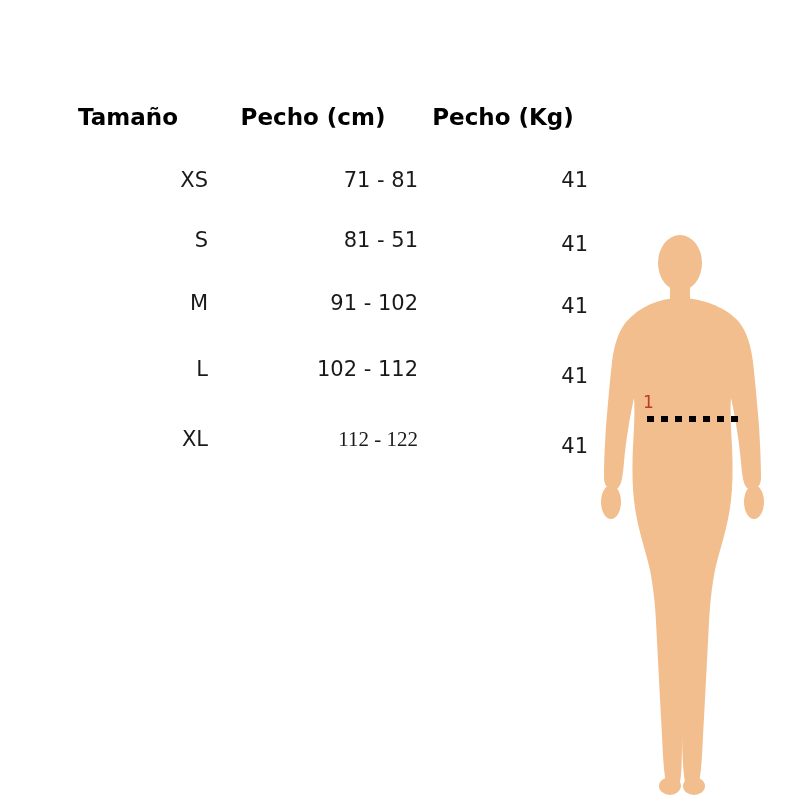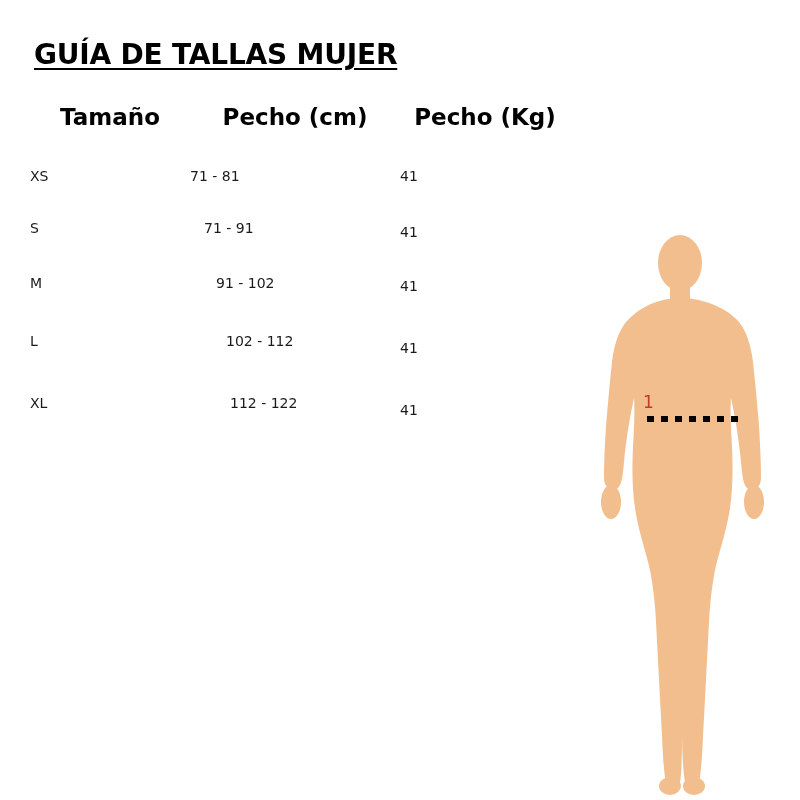--- a/index.html
+++ b/index.html
@@ -32,50 +32,50 @@
     letter-spacing: -0.2px;
     color: #000000;
     text-decoration: underline;
     text-underline-offset: 4px;
     white-space: nowrap;
   }
 
   
   .size-table {
     position: absolute;
-    left: 30px;
+    left: 48px;
     top: 100px;
     width: 540px;
     border-collapse: collapse;
   }
   .size-table th {
     font-size: 23px;
     font-weight: bold;
     color: #000000;
     padding: 4px 0 22px 0;
     text-align: center;
   }
   .size-table td {
-    font-size: 14px;
+    font-size: 21px;
     font-weight: normal;
     color: #1a1a1a;
-    text-align: left;
+    text-align: right;
     padding: 16px 0;
   }
   .col-size   { width: 160px; }
   .col-chest  { width: 210px; }
   .col-weight { width: 170px; }
 
   
   .size-table tbody tr td:nth-child(1) { position: relative; }
   .r0 td:nth-child(2) { padding-left: 0px; }
   .r1 td:nth-child(2) { padding-left: 14px; }
   .r2 td:nth-child(2) { padding-left: 26px; }
   .r3 td:nth-child(2) { padding-left: 36px; }
-  .r4 td:nth-child(2) { padding-left: 40px; }
+  .r4 td:nth-child(2) { padding-left: 40px; font-family: Liberation Serif, serif; }
   .r1 td:nth-child(3) { padding-top: 24px; }
   .r2 td:nth-child(3) { padding-top: 22px; }
   .r3 td:nth-child(3) { padding-top: 30px; }
   .r4 td:nth-child(3) { padding-top: 30px; }
 
   
   .instr-heading {
     position: absolute;
     left: 34px;
     top: 558px;
@@ -114,39 +114,38 @@
     top: 162px;
     font-size: 17px;
     color: #c0392b;
   }
 </style>
 </head>
 <body>
 
 <div class="page">
 
-  <div class="title">GUÍA DE TALLAS MUJER</div>
 
   <table class="size-table">
     <thead>
       <tr>
         <th class="col-size">Tamaño</th>
         <th class="col-chest">Pecho (cm)</th>
         <th class="col-weight">Pecho (Kg)</th>
       </tr>
     </thead>
     <tbody>
       <tr class="r0">
         <td>XS</td>
         <td>71 - 81</td>
         <td>41</td>
       </tr>
       <tr class="r1">
         <td>S</td>
-        <td>71 - 91</td>
+        <td>81 - 51</td>
         <td>41</td>
       </tr>
       <tr class="r2">
         <td>M</td>
         <td>91 - 102</td>
         <td>41</td>
       </tr>
       <tr class="r3">
         <td>L</td>
         <td>102 - 112</td>

